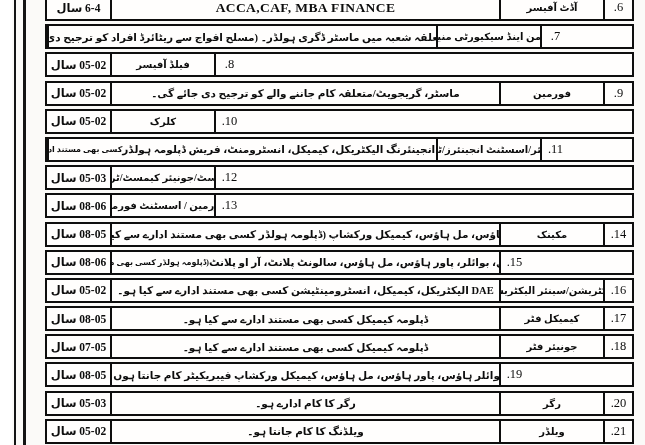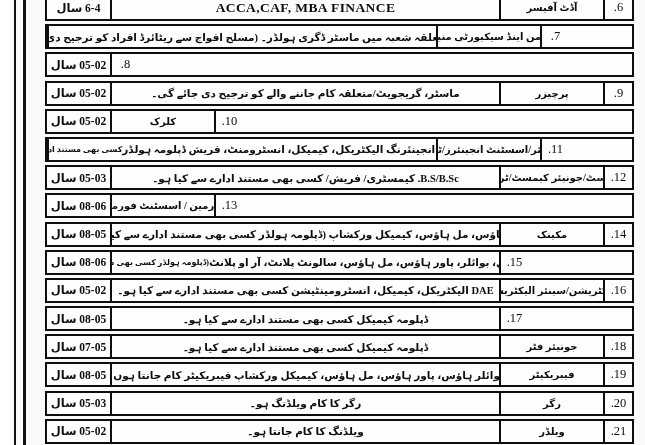--- a/index.html
+++ b/index.html
@@ -52,54 +52,51 @@
     <div class="cell c-qual">
       <span>MBA یا متعلقہ شعبہ میں ماسٹر ڈگری ہولڈر۔ (مسلح افواج سے ریٹائرڈ افراد کو ترجیح دی جائے گی)</span>
       <span class="small"></span>
     </div>
     <div class="cell c-title">ایڈمن اینڈ سیکیورٹی منیجر</div>
     <div class="cell c-num">.7</div>
   </div>
 
   <div class="row">
     <div class="cell c-exp">05-02 سال</div>
+    <div class="cell c-title">فیلڈ آفیسر</div>
     <div class="cell c-num">.8</div>
   </div>
 
   <div class="row">
     <div class="cell c-exp">05-02 سال</div>
     <div class="cell c-qual">
       <span>ماسٹر، گریجویٹ/متعلقہ کام جاننے والے کو ترجیح دی جائے گی۔</span>
       <span class="small"></span>
     </div>
-    <div class="cell c-title">پرچیزر</div>
+    <div class="cell c-title">فورمین</div>
     <div class="cell c-num">.9</div>
   </div>
 
   <div class="row">
     <div class="cell c-exp">05-02 سال</div>
     <div class="cell c-title">کلرک</div>
     <div class="cell c-num">.10</div>
   </div>
 
   <div class="row">
     <div class="cell c-qual">
       <span>B.Sc./ DAE انجینئرنگ الیکٹریکل، کیمیکل، انسٹرومنٹ، فریش ڈپلومہ ہولڈر</span>
       <span class="small">کسی بھی مستند ادارے سے کیا ہو</span>
     </div>
     <div class="cell c-title">انجینئر/اسسٹنٹ انجینئرز/ٹرینی</div>
     <div class="cell c-num">.11</div>
   </div>
 
   <div class="row">
     <div class="cell c-exp">05-03 سال</div>
-    <div class="cell c-qual">
-      <span>B.S/B.Sc. کیمسٹری/ فریش/ کسی بھی مستند ادارے سے کیا ہو۔</span>
-      <span class="small"></span>
-    </div>
     <div class="cell c-title">کیمسٹ/جونیئر کیمسٹ/ٹرینی</div>
     <div class="cell c-num">.12</div>
   </div>
 
   <div class="row">
     <div class="cell c-exp">08-06 سال</div>
     <div class="cell c-title">فورمین / اسسٹنٹ فورمین</div>
     <div class="cell c-num">.13</div>
   </div>
 
@@ -131,47 +128,47 @@
     <div class="cell c-title">الیکٹریشن/سینئر الیکٹریشن</div>
     <div class="cell c-num">.16</div>
   </div>
 
   <div class="row">
     <div class="cell c-exp">08-05 سال</div>
     <div class="cell c-qual">
       <span>ڈپلومہ کیمیکل کسی بھی مستند ادارے سے کیا ہو۔</span>
       <span class="small"></span>
     </div>
+    <div class="cell c-title">کیمیکل فٹر</div>
     <div class="cell c-num">.17</div>
   </div>
 
   <div class="row">
     <div class="cell c-exp">07-05 سال</div>
     <div class="cell c-qual">
       <span>ڈپلومہ کیمیکل کسی بھی مستند ادارے سے کیا ہو۔</span>
       <span class="small"></span>
     </div>
     <div class="cell c-title">جونیئر فٹر</div>
     <div class="cell c-num">.18</div>
   </div>
 
   <div class="row">
     <div class="cell c-exp">08-05 سال</div>
     <div class="cell c-qual">
       <span>بوائلر ہاؤس، پاور ہاؤس، مل ہاؤس، کیمیکل ورکشاپ فیبریکیٹر کام جانتا ہوں۔</span>
       <span class="small"></span>
     </div>
-    <div class="cell c-title">فیبریکیٹر</div>
     <div class="cell c-num">.19</div>
   </div>
 
   <div class="row">
     <div class="cell c-exp">05-03 سال</div>
     <div class="cell c-qual">
-      <span>رگر کا کام ویلڈنگ ہو۔</span>
+      <span>رگر کا کام ادارے ہو۔</span>
       <span class="small"></span>
     </div>
     <div class="cell c-title">رگر</div>
     <div class="cell c-num">.20</div>
   </div>
 
   <div class="row">
     <div class="cell c-exp">05-02 سال</div>
     <div class="cell c-qual">
       <span>ویلڈنگ کا کام جانتا ہو۔</span>

